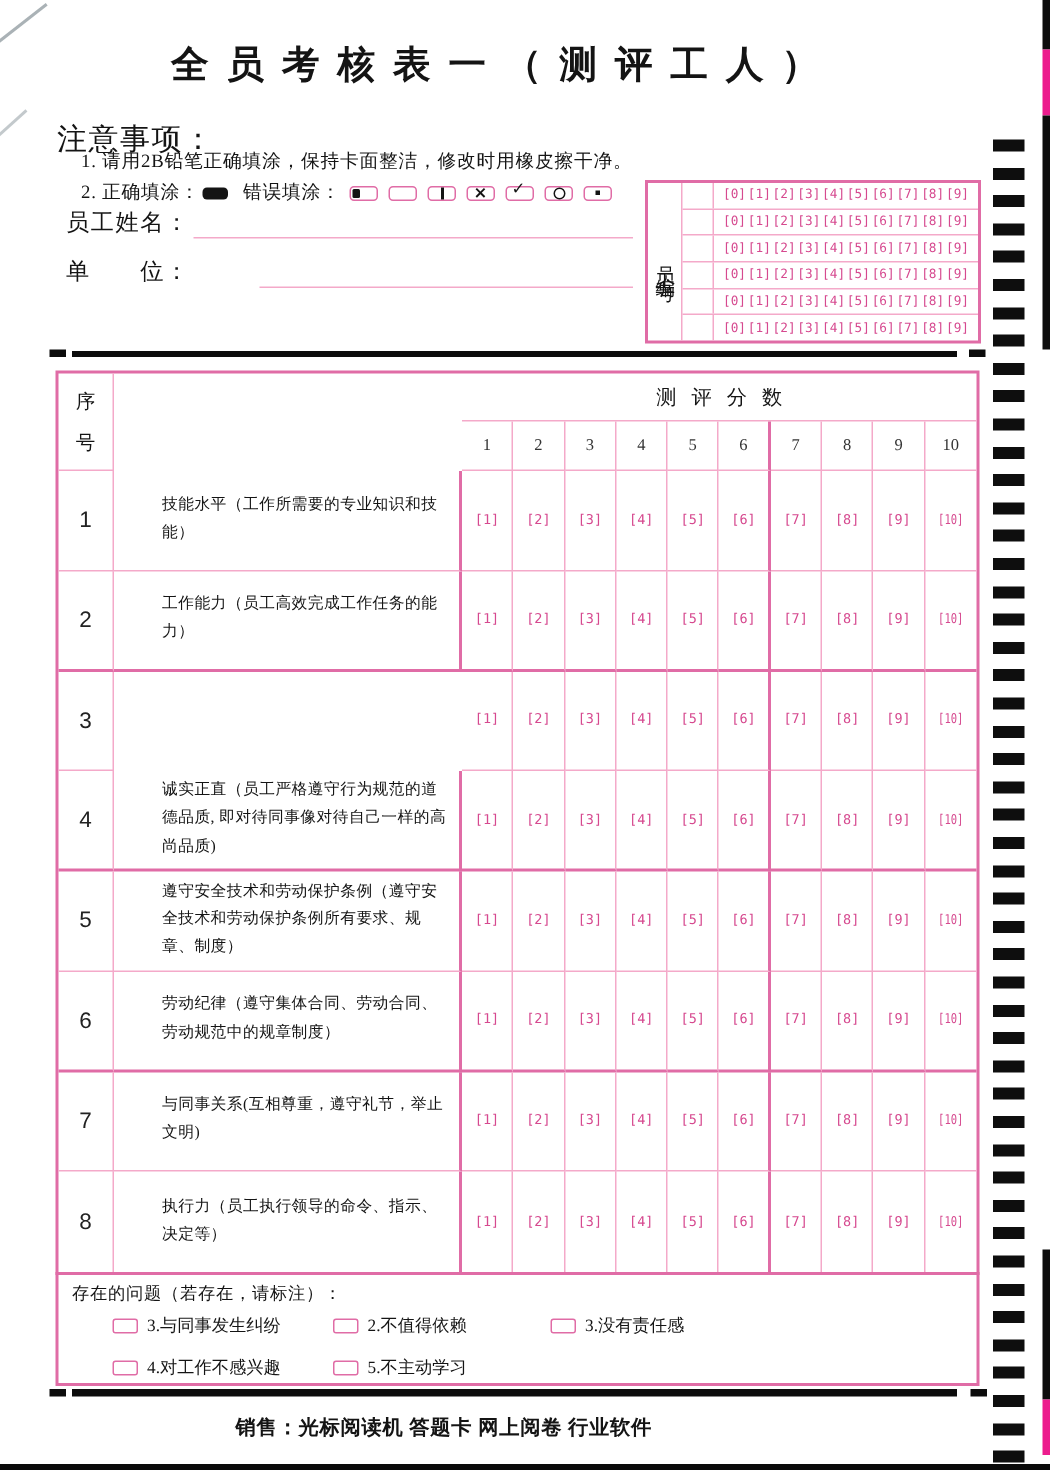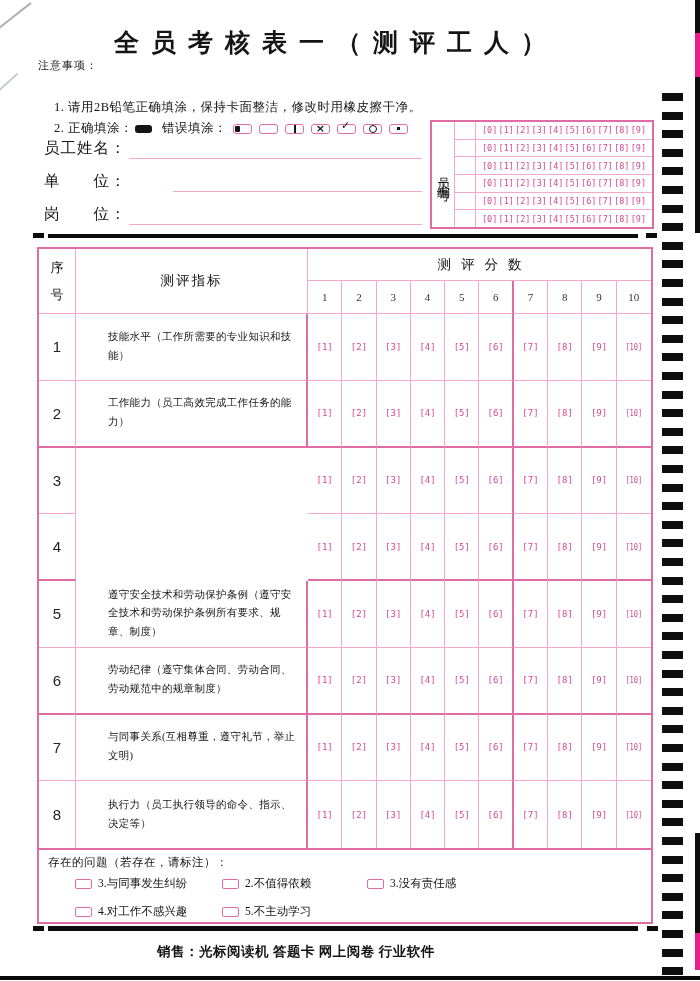--- a/index.html
+++ b/index.html
@@ -14,21 +14,21 @@
         font-family:"Liberation Serif","DejaVu Serif",serif;color:var(--ink);}
 
   
   .art{position:absolute;background:#aab2b6;height:2px;}
   .art1{left:-10px;top:16px;width:46px;transform:rotate(-38deg);}
   .art2{left:-12px;top:84px;width:34px;transform:rotate(-42deg);opacity:.7;}
 
   .title{position:absolute;left:0;right:28px;top:26px;margin:0;text-align:center;
          font-size:25px;font-weight:bold;letter-spacing:12px;white-space:nowrap;}
 
-  .notes-heading{position:absolute;left:38px;top:58px;font-size:11px;letter-spacing:1px;}
+  .notes-heading{position:absolute;left:38px;top:79px;font-size:20px;letter-spacing:1px;}
   .note1{position:absolute;left:54px;top:99px;font-size:12.5px;letter-spacing:.5px;}
   .note2{position:absolute;left:54px;top:120px;font-size:12.5px;letter-spacing:.5px;
          display:flex;align-items:center;}
   .fillbox{display:inline-block;width:17px;height:8px;border-radius:3px;background:var(--ink);
            margin:0 10px 0 2px;}
   .wrong-label{margin-right:6px;}
   .wrong-marks{display:inline-flex;align-items:center;}
   .wmark{position:relative;display:inline-flex;align-items:center;justify-content:center;
          width:17px;height:8px;border:1px solid var(--ps);border-radius:3px;margin-right:7px;
          color:var(--ink);}
@@ -132,24 +132,20 @@
         <span class="wmark wm-dot"></span>
       </span>
   </div>
 
   <div class="field f-name">
     <span class="flabel">员工姓名：</span>
     <span class="fline"></span>
   </div>
   <div class="field f-unit">
     <span class="flabel">单　　位：</span>
-    <span class="fline"></span>
-  </div>
-  <div class="field f-pos">
-    <span class="flabel">岗　　位：</span>
     <span class="fline"></span>
   </div>
 
   <div class="idbox">
     <div class="idlabel">员工编号</div>
     <div class="idrows">
         <div class="idrow">
           <div class="idblank"></div>
           <div class="idbubbles">
             <span class="bubble">[0]</span>
@@ -243,21 +239,20 @@
   </div>
 
   <div class="bar sepbar"></div>
   <div class="sq sq-tl"></div>
   <div class="sq sq-tr"></div>
 
   <div class="table">
     <div class="cell nohdr">
       <span class="stack">序号</span>
     </div>
-    <div class="cell indhdr">测评指标</div>
     <div class="cell scorehdr">测评分数</div>
   <div class="cell num" style="grid-area: 2 / 3;">1</div>
       <div class="cell num" style="grid-area: 2 / 4;">2</div>
       <div class="cell num" style="grid-area: 2 / 5;">3</div>
       <div class="cell num" style="grid-area: 2 / 6;">4</div>
       <div class="cell num" style="grid-area: 2 / 7;">5</div>
       <div class="cell num thickR" style="grid-area: 2 / 8;">6</div>
       <div class="cell num" style="grid-area: 2 / 9;">7</div>
       <div class="cell num" style="grid-area: 2 / 10;">8</div>
       <div class="cell num" style="grid-area: 2 / 11;">9</div>
@@ -351,20 +346,21 @@
       <div class="cell bub" style="grid-area: 5 / 10;">
         <span class="bubble">[8]</span>
       </div>
       <div class="cell bub" style="grid-area: 5 / 11;">
         <span class="bubble">[9]</span>
       </div>
       <div class="cell bub lastcol" style="grid-area: 5 / 12;">
         <span class="bubble b10">[10]</span>
       </div>
       <div class="cell no thickB" style="grid-area: 6 / 1;">4</div>
+      <div class="cell ind thickR thickB" style="grid-area: 6 / 2;">诚实正直（员工严格遵守行为规范的道德品质, 即对待同事像对待自己一样的高尚品质)</div>
       <div class="cell bub thickB" style="grid-area: 6 / 3;">
         <span class="bubble">[1]</span>
       </div>
       <div class="cell bub thickB" style="grid-area: 6 / 4;">
         <span class="bubble">[2]</span>
       </div>
       <div class="cell bub thickB" style="grid-area: 6 / 5;">
         <span class="bubble">[3]</span>
       </div>
       <div class="cell bub thickB" style="grid-area: 6 / 6;">

